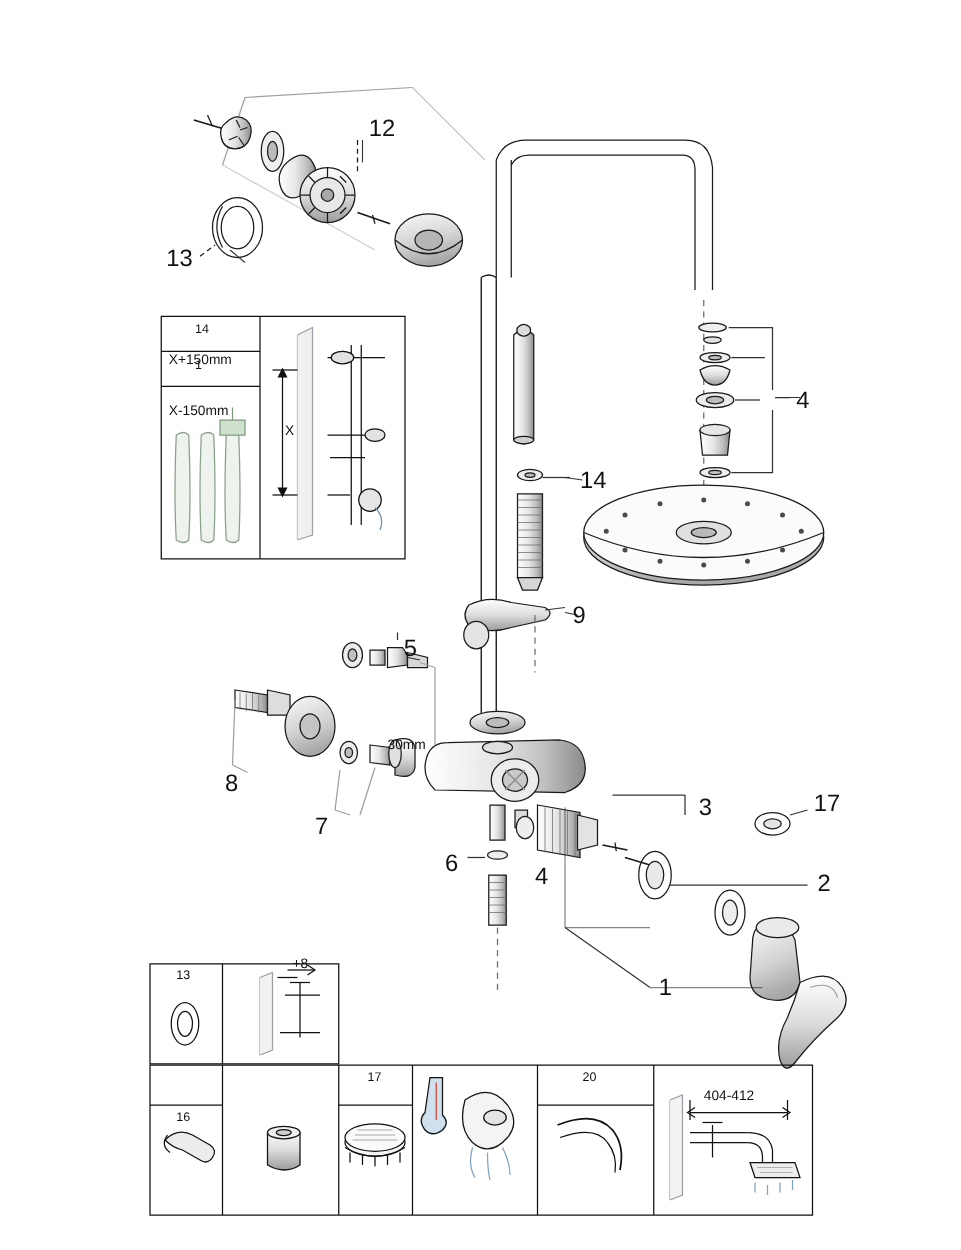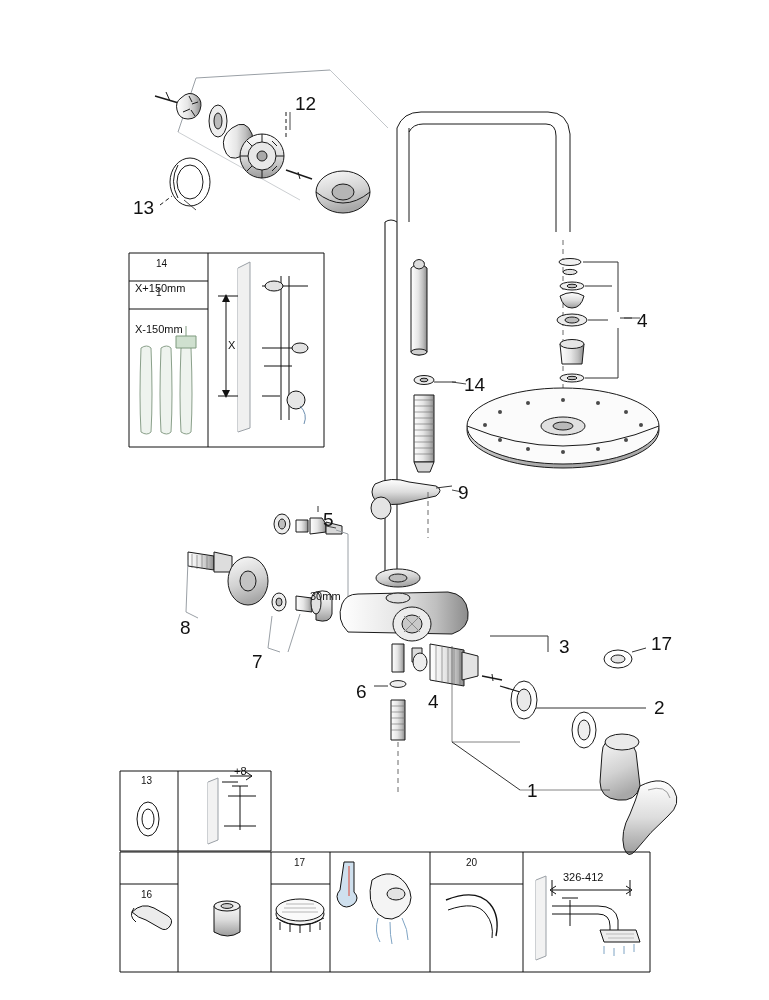--- a/index.html
+++ b/index.html
@@ -409,15 +409,15 @@
   <div class="lbl big" style="left:156px; top:288px;">1</div>
   <div class="lbl small" style="left:135px; top:324px;">X-150mm</div>
 
   <div class="lbl big" style="left:141px; top:776px;">13</div>
   <div class="lbl small" style="left:234px; top:766px;">+8</div>
 
   <div class="lbl big" style="left:141px; top:858px;margin-top:32px;">16</div>
   <div class="lbl small" style="left:212px; top:880px;"></div>
   <div class="lbl big" style="left:294px; top:858px;">17</div>
   <div class="lbl big" style="left:466px; top:858px;">20</div>
-  <div class="lbl small" style="left:563px; top:872px;">326-412</div>
+  <div class="lbl small" style="left:563px; top:872px;">404-412</div>
 
 </div>
 
 </body></html>

